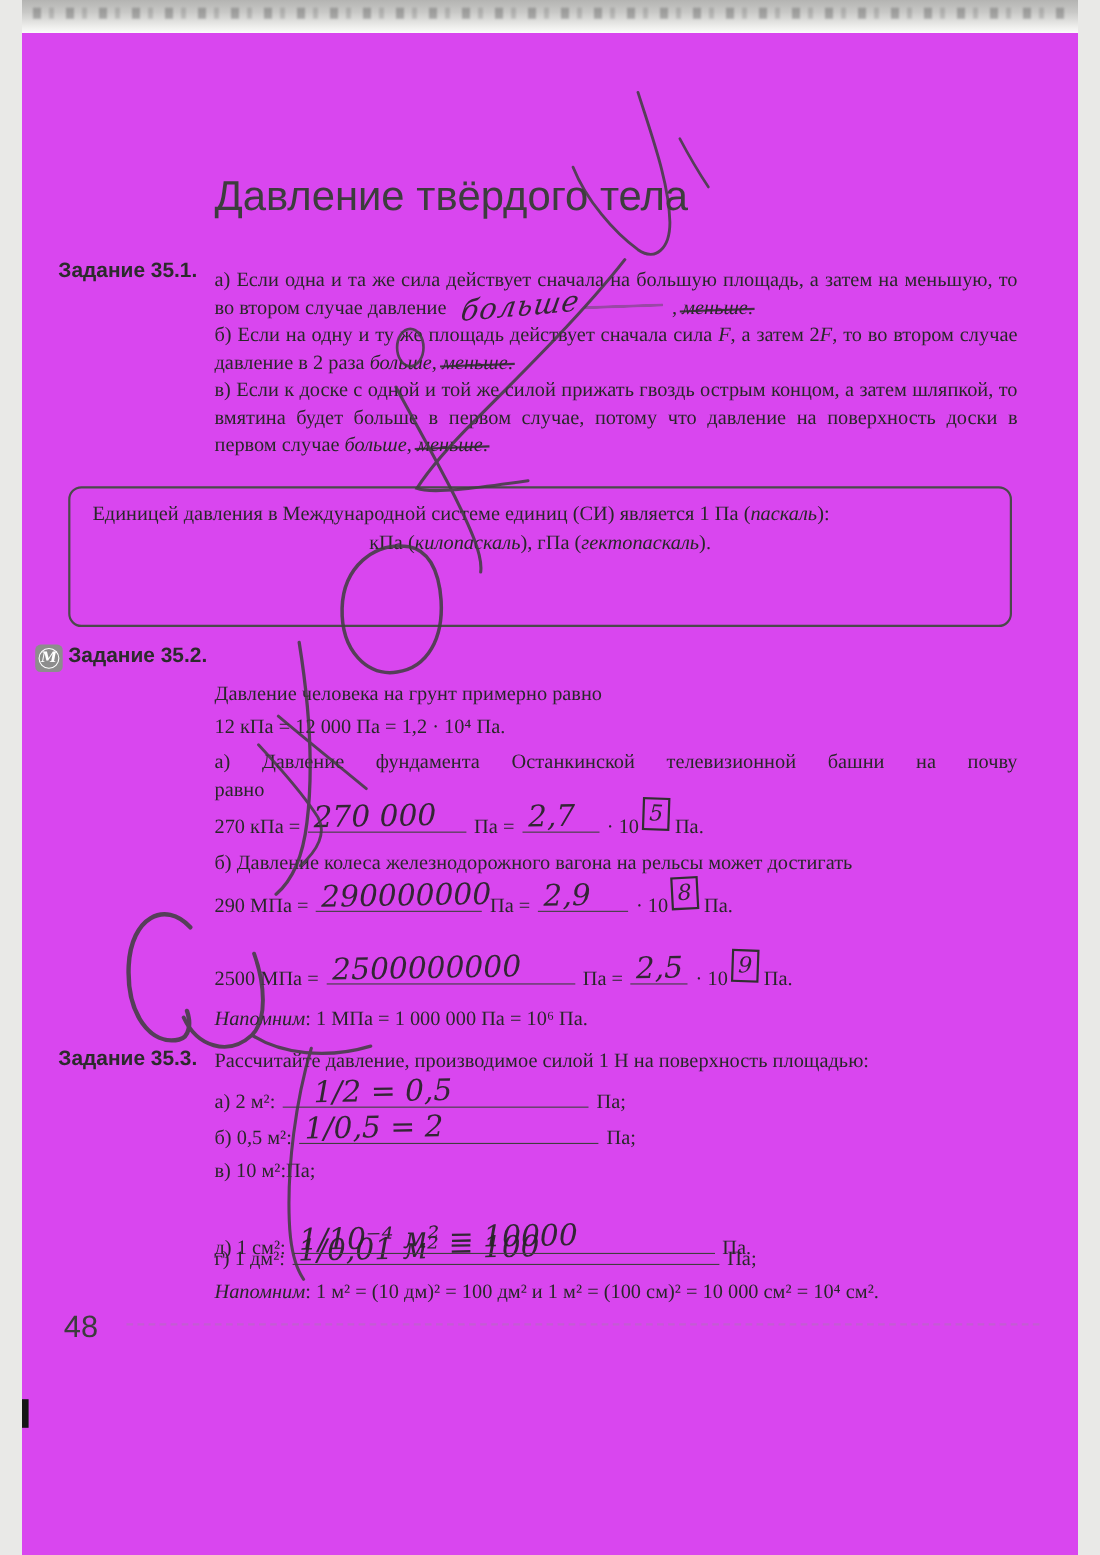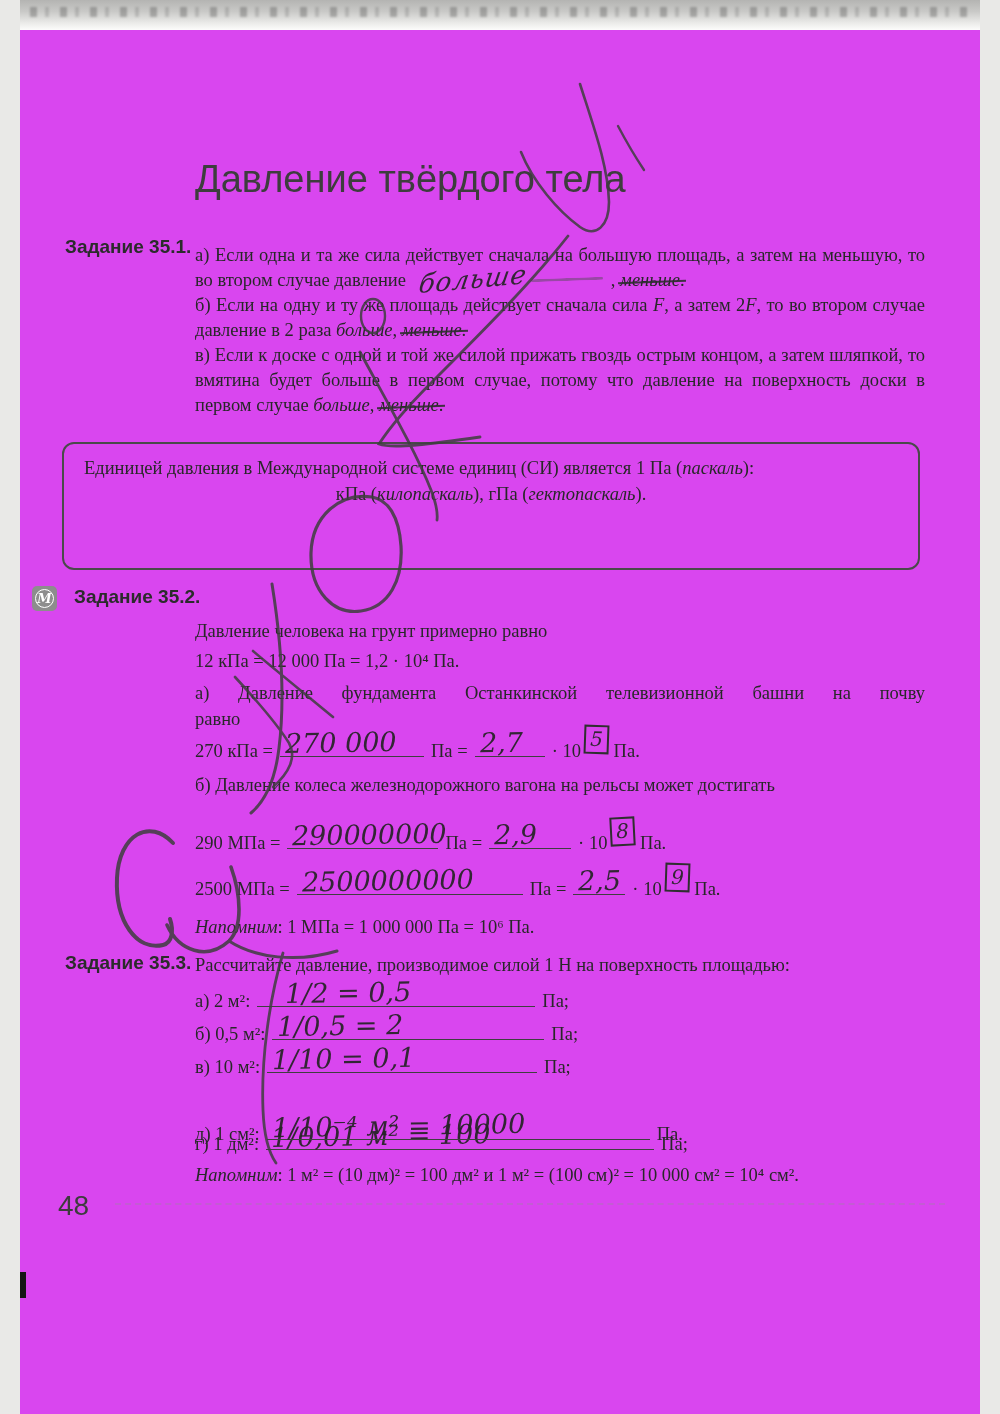--- a/index.html
+++ b/index.html
@@ -13,21 +13,21 @@
            background:repeating-linear-gradient(90deg,rgba(70,70,70,.6) 0 7px,rgba(70,70,70,0) 7px 15px,
            rgba(70,70,70,.35) 15px 19px,rgba(70,70,70,0) 19px 30px);}
   .edgemark{position:absolute;left:0;top:1272px;width:6px;height:26px;background:#161616;}
   .facing-edge{position:absolute;left:95px;right:35px;top:1203px;border-top:2px dashed rgba(145,145,145,.30);}
   .it{font-style:italic;}
   .title{position:absolute;top:158px;left:0;font-family:"Liberation Sans",sans-serif;
          font-size:38px;color:#3d3d3d;white-space:nowrap;}
   .content{position:absolute;left:175px;top:0;width:730px;}
   .task{position:absolute;left:0;width:730px;}
   .task-label{position:absolute;left:-142px;top:0;font-family:"Liberation Sans",sans-serif;
-              font-weight:bold;font-size:19px;color:#2b2b2b;white-space:nowrap;margin-left:12px;}
+              font-weight:bold;font-size:19px;color:#2b2b2b;white-space:nowrap;}
   .para{margin:0;text-align:justify;line-height:25px;}
   .line{line-height:26px;}
   .just-last{text-align:justify;text-align-last:justify;line-height:26px;}
 
   
   .xout{font-style:italic;position:relative;white-space:nowrap;}
   .xout::after{content:"";position:absolute;left:-2px;right:-6px;top:54%;
                border-top:2.2px solid rgba(45,45,45,.9);transform:rotate(-2deg);}
 
   
@@ -107,21 +107,21 @@
       <div class="line" style="position:absolute;top:32px;">Давление человека на грунт примерно равно</div>
       <div class="line" style="position:absolute;top:62px;">12 кПа = 12 000 Па = 1,2 · 10⁴ Па.</div>
 
       <div class="just-last" style="position:absolute;top:94px;width:730px;">а) Давление фундамента Останкинской телевизионной башни на почву</div>
       <div class="line" style="position:absolute;top:120px;">равно</div>
       <div class="ansrow" style="top:146px;">
         <span>270 кПа =</span><span class="blank" style="width:132px;padding-left:12px;"><span class="hw hw-ans">270 000</span></span><span>Па =</span><span class="blank" style="width:70px;"><span class="hw hw-ans">2,7</span></span><span>· 10</span><span class="expbox"><span class="hw hw-exp">5</span></span>&nbsp;<span>Па.</span>
       </div>
 
       <div class="line" style="position:absolute;top:186px;">б) Давление колеса железнодорожного вагона на рельсы может достигать</div>
-      <div class="ansrow" style="top:218px;margin-top:20px;">
+      <div class="ansrow" style="top:218px;">
         <span>290 МПа =</span><span class="blank" style="width:151px;"><span class="hw hw-ans">290000000</span></span><span>Па =</span><span class="blank" style="width:82px;"><span class="hw hw-ans">2,9</span></span><span>· 10</span><span class="expbox" style="transform:rotate(-3deg);"><span class="hw hw-exp">8</span></span>&nbsp;<span>Па.</span>
       </div>
 
       <div class="ansrow" style="top:284px;">
         <span>2500 МПа =</span><span class="blank" style="width:226px;"><span class="hw hw-ans">2500000000</span></span><span>Па =</span><span class="blank" style="width:52px;"><span class="hw hw-ans">2,5</span></span><span>· 10</span><span class="expbox"><span class="hw hw-exp">9</span></span>&nbsp;<span>Па.</span>
       </div>
 
       <div class="line" style="position:absolute;top:328px;"><span class="it">Напомним</span><span>: 1 МПа = 1 000 000 Па = 10⁶ Па.</span></div>
     </div>
 
@@ -129,21 +129,21 @@
       <span class="task-label">Задание 35.3.</span>
       <div class="line" style="position:absolute;top:0;">Рассчитайте давление, производимое силой 1 Н на поверхность площадью:</div>
 
       <div class="ansrow" style="top:30px;">
         <span>а) 2 м²:</span><span class="blank" style="width:278px;"><span class="hw hw-ans" style="left:28px;">1/2 = 0,5</span></span><span>Па;</span>
       </div>
       <div class="ansrow" style="top:63px;">
         <span>б) 0,5 м²:</span><span class="blank" style="width:272px;"><span class="hw hw-ans">1/0,5 = 2</span></span><span>Па;</span>
       </div>
       <div class="ansrow" style="top:96px;">
-        <span>в) 10 м²:</span><span class="blank" style="width:270px;"><span class="hw hw-ans">1/10 = 0,1</span></span><span>Па;</span>
+        <span>в) 10 м²:</span><span>Па;</span>
       </div>
       <div class="ansrow" style="top:129px;">
         <span>г) 1 дм²:</span><span class="blank" style="width:388px;margin-top:44px;"><span class="hw hw-ans">1/0,01 м² = 100</span></span><span>Па;</span>
       </div>
       <div class="ansrow" style="top:163px;">
         <span>д) 1 см²:</span><span class="blank" style="width:383px;"><span class="hw hw-ans">1/10⁻⁴ м² = 10000</span></span><span>Па.</span>
       </div>
 
       <div class="line" style="position:absolute;top:210px;white-space:nowrap;"><span class="it">Напомним</span><span>: 1 м² = (10 дм)² = 100 дм² и 1 м² = (100 см)² = 10 000 см² = 10⁴ см².</span></div>
     </div>

